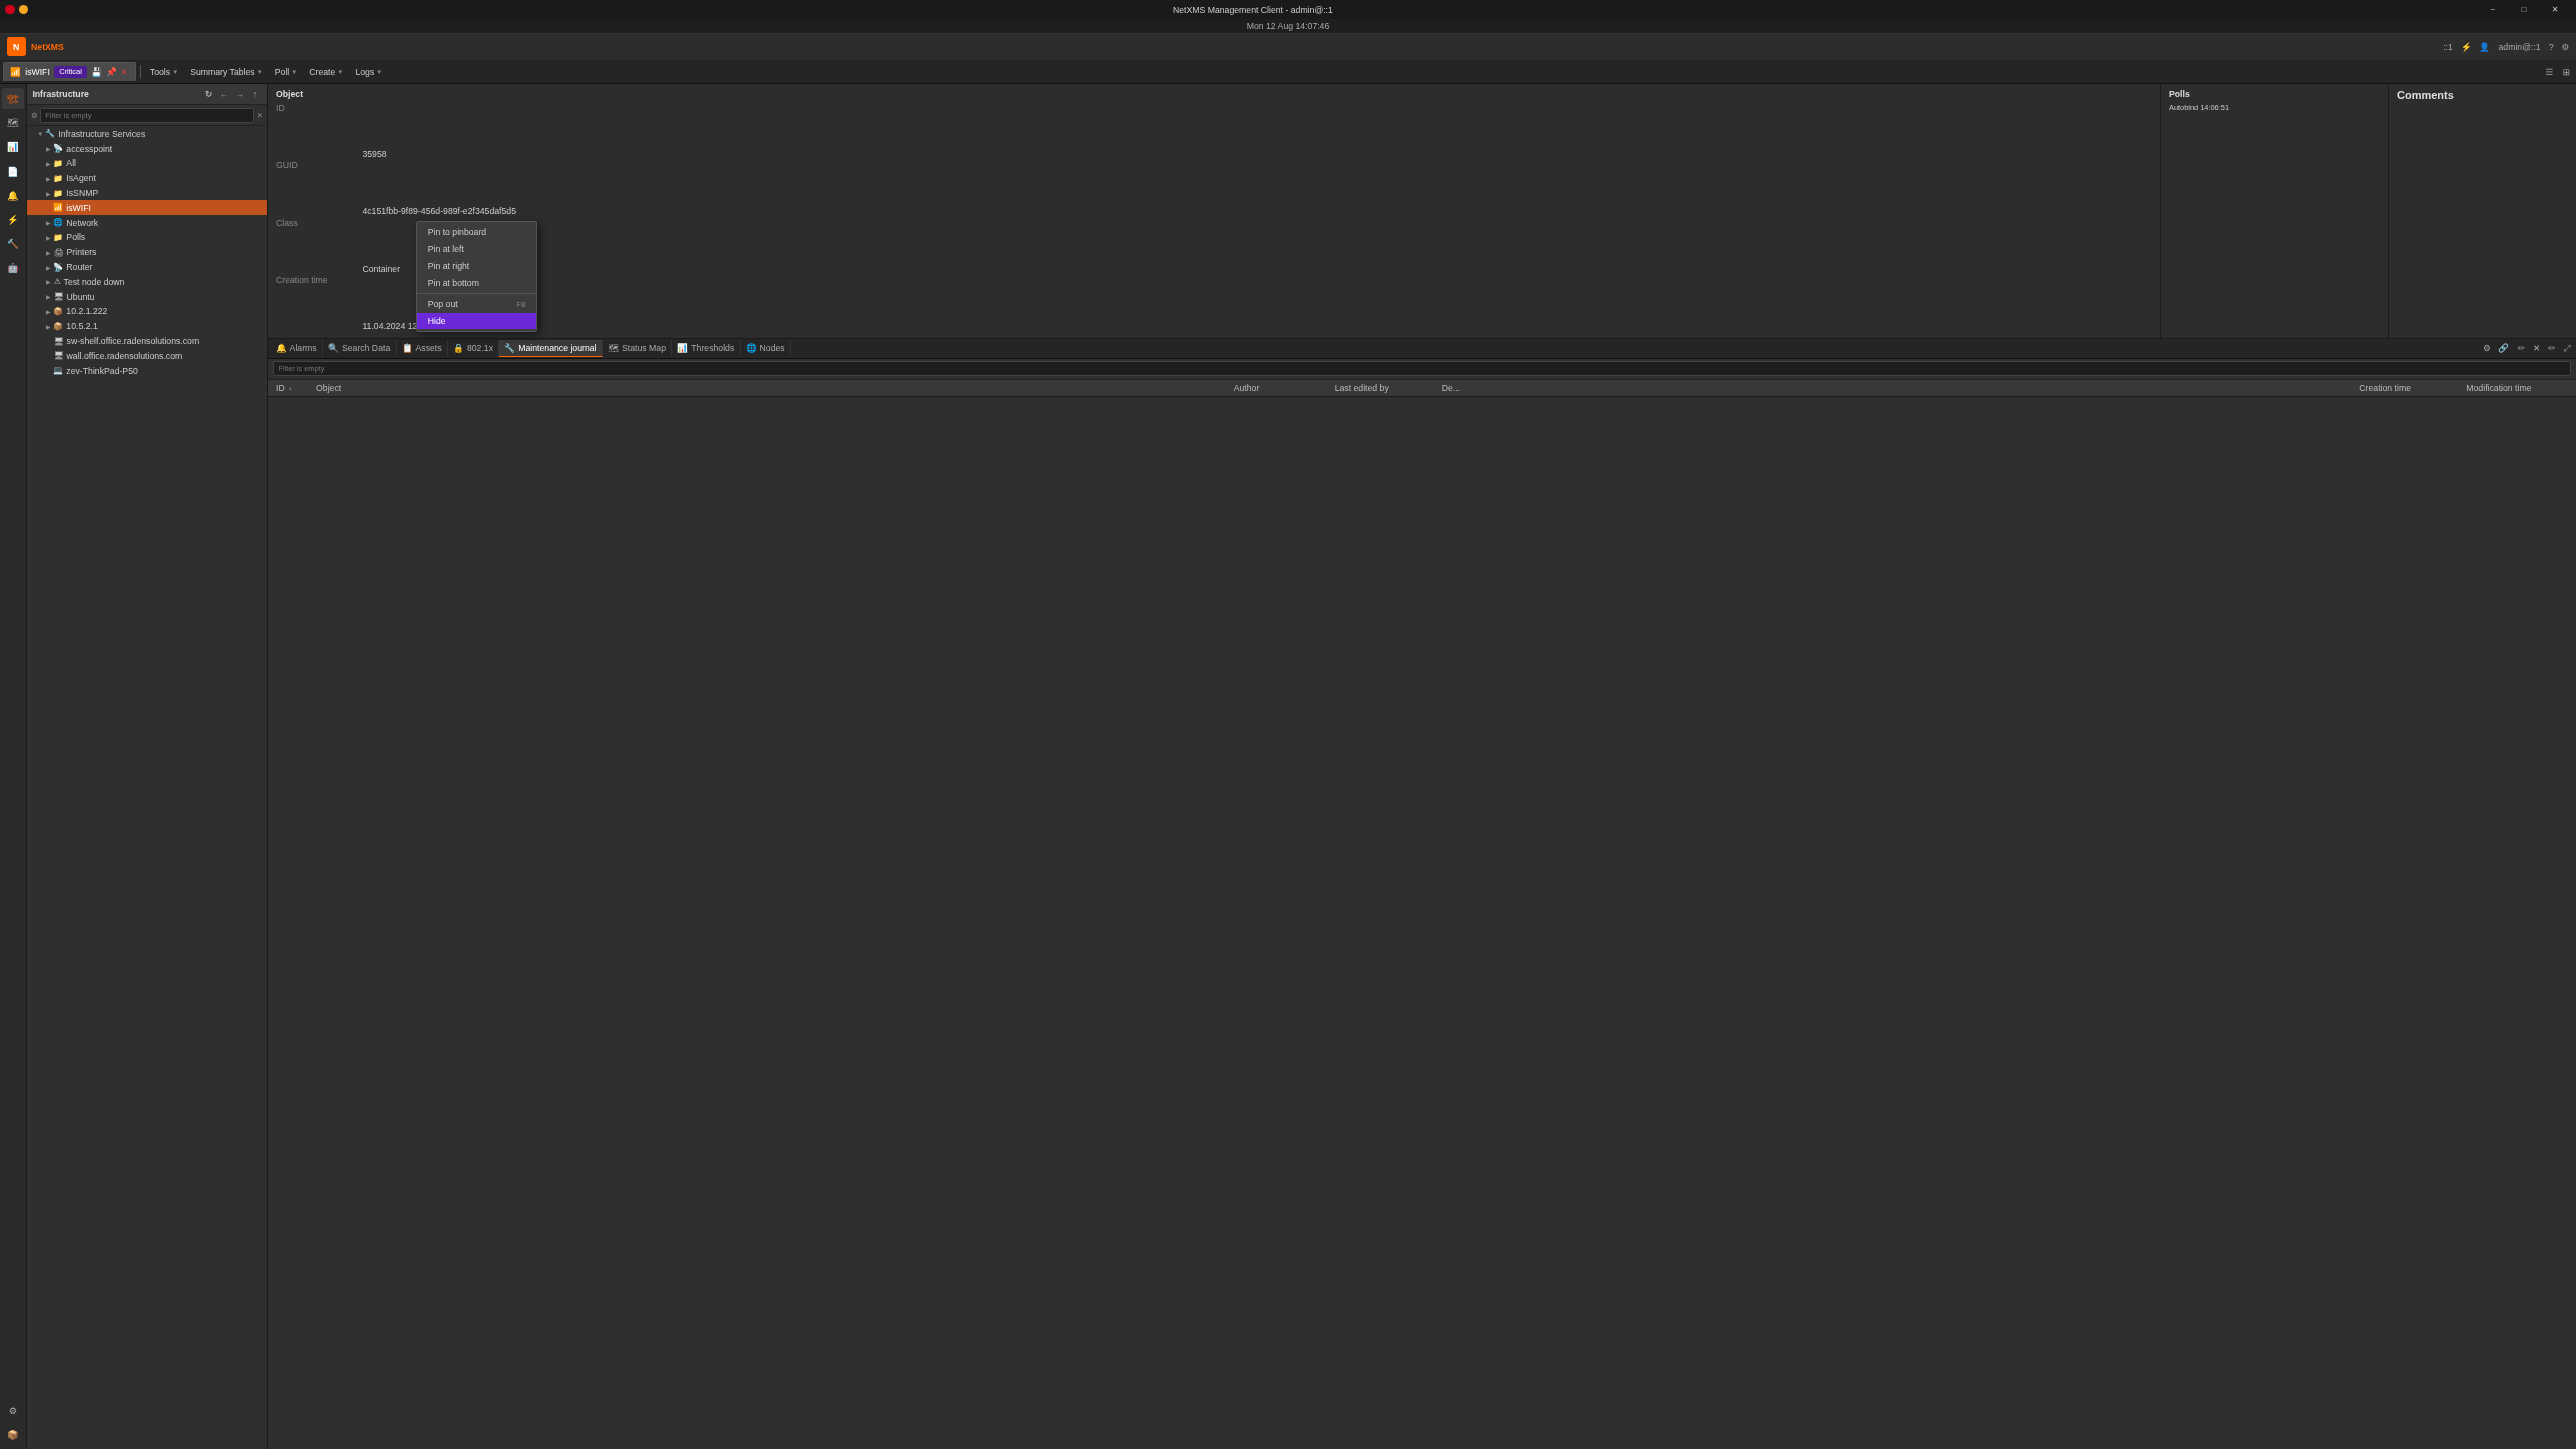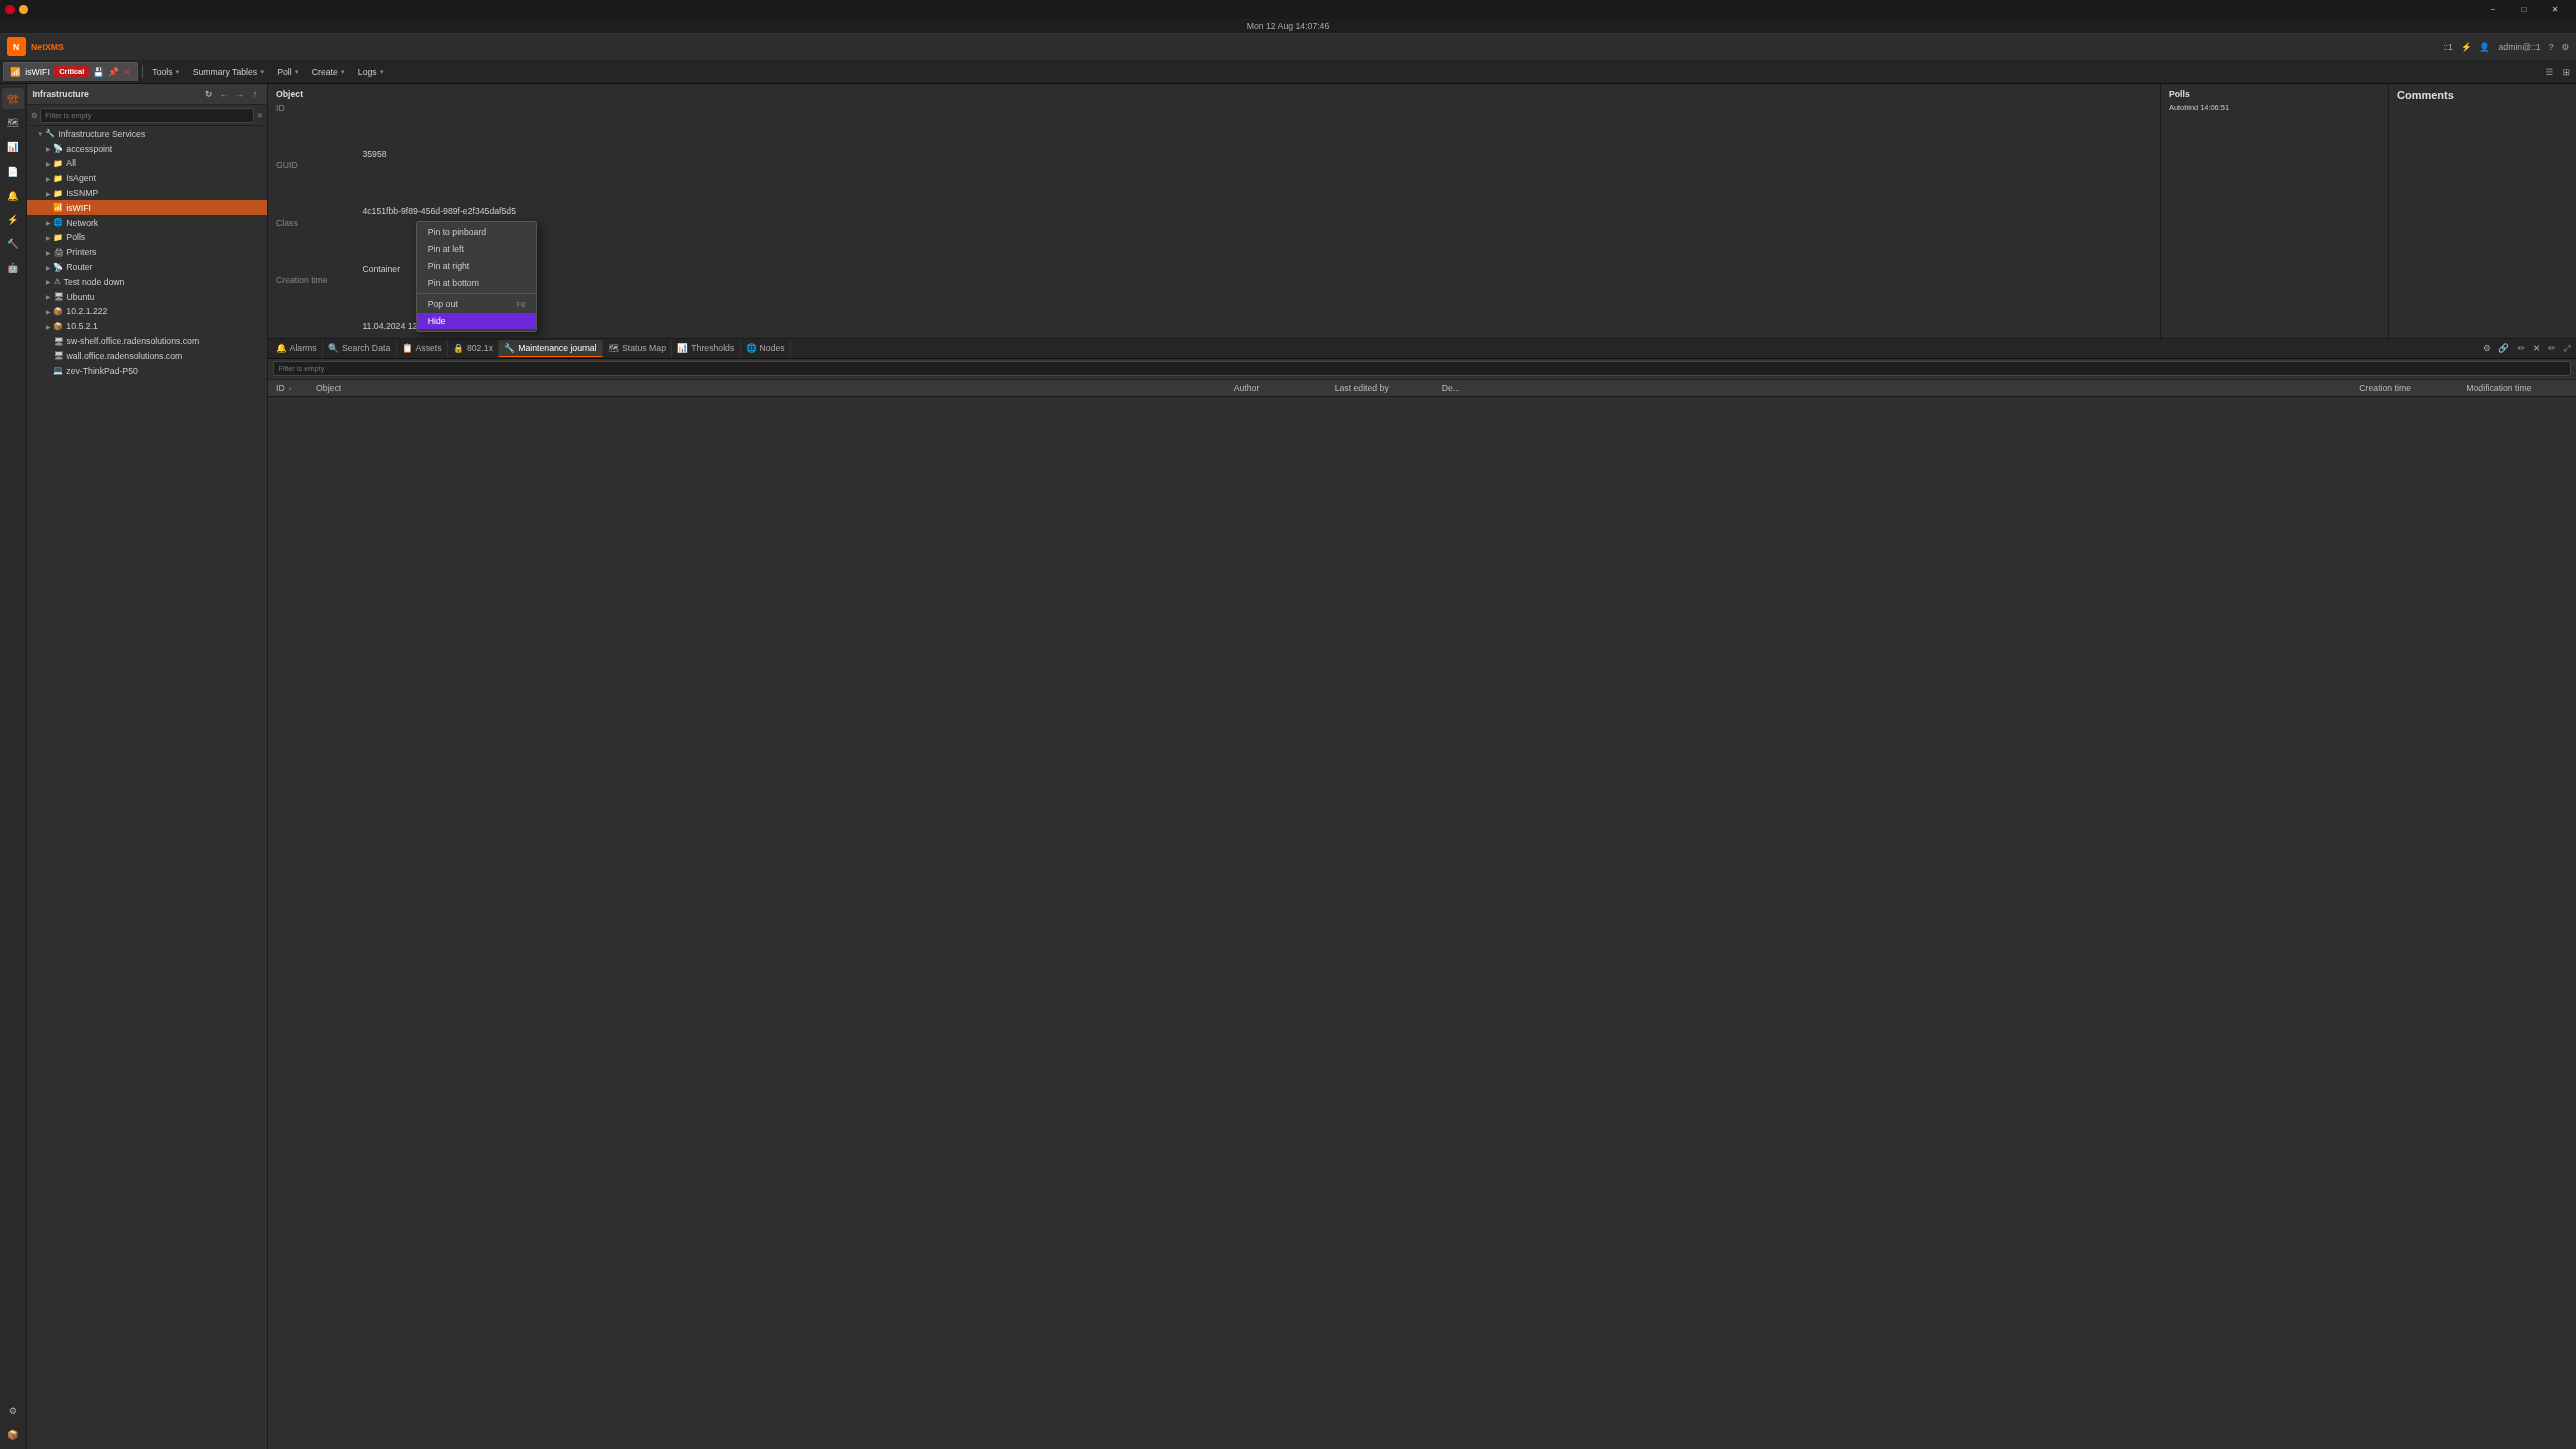--- a/index.html
+++ b/index.html
@@ -70,21 +70,21 @@
       cursor: pointer;
       font-size: 8px;
       gap: 4px;
       color: #ccc;
     }
     .tab.active {
       background: #4a4a4a;
       border-bottom-color: #4a4a4a;
       color: #fff;
     }
-    .tab-critical { background: #b91c1c; color: white; padding: 1.3px 5.4px; border-radius: 2px; font-size: 7.4px; font-weight: bold; }
+    .tab-critical { background: #4c1d95; color: white; padding: 1.3px 5.4px; border-radius: 2px; font-size: 7.4px; font-weight: normal; }
     .tab-separator { width: 0.7px; height: 13.4px; background: #555; margin: 0 2.7px; }
     .tab-icon-btn { padding: 2px 3.4px; cursor: pointer; color: #aaa; border-radius: 1.3px; }
 
     
     .main-layout {
       display: flex;
       flex: 1;
       overflow: hidden;
     }
 
@@ -318,20 +318,21 @@
     .toolbar-dropdown { font-size: 6px; color: #888; }
   </style>
 </head>
 <body>
 
 <div class="title-bar">
   <div class="title-bar-left">
     <button class="title-bar-btn tb-close"></button>
     <button class="title-bar-btn tb-min"></button>
   </div>
+  <div class="title-bar-center">NetXMS Management Client - admin@::1</div>
   <div class="win-controls">
     <div class="win-btn">−</div>
     <div class="win-btn">□</div>
     <div class="win-btn close">✕</div>
   </div>
 </div>
 
 <div class="sys-bar">
   <span>Mon 12 Aug  14:07:46</span>
 </div>

